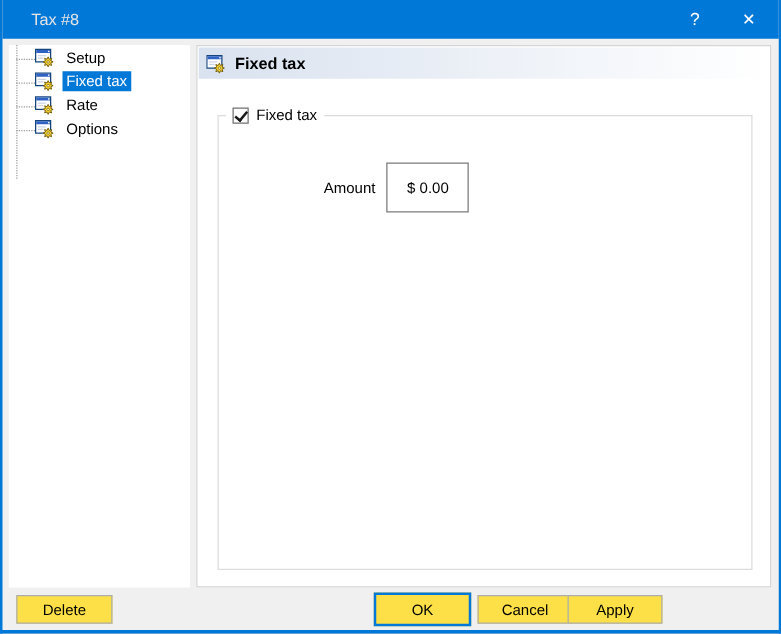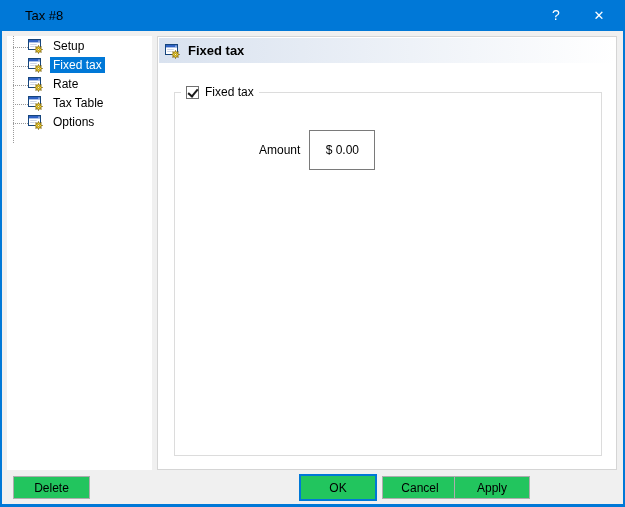--- a/index.html
+++ b/index.html
@@ -9,21 +9,21 @@
     position:relative;width:625px;height:507px;background:#f0f0f0;
     border-left:2px solid #0078d7;border-right:2px solid #0078d7;border-bottom:3px solid #0078d7;
     overflow:hidden;
   }
 
   
   .titlebar{
     position:absolute;left:-2px;top:0;width:625px;height:31px;background:#0078d7;color:#fff;
   }
   .title-text{
-    position:absolute;left:25px;top:8px;font-size:13px;color:#000000;white-space:nowrap;
+    position:absolute;left:25px;top:8px;font-size:13px;color:#e5e5e5;white-space:nowrap;
   }
   .tb-btn{
     position:absolute;top:0;height:31px;width:40px;line-height:31px;text-align:center;
     color:#fff;font-size:14px;cursor:default;
   }
   .tb-help{left:536px;}
   .tb-close{left:579px;font-size:13px;}
 
   
   .tree-panel{
@@ -73,21 +73,21 @@
     position:absolute;left:84px;top:31px;display:flex;align-items:center;
   }
   .amount-label{font-size:12px;margin-right:9px;line-height:22px;}
   .amount-input{
     width:66px;height:40px;border:1px solid #7a7a7a;background:#fff;
     font-family:"Liberation Sans",sans-serif;font-size:12px;text-align:center;padding:0 2px;
   }
 
   
   .btn{
-    position:absolute;height:23px;background:#22c55e;border:1px solid #adadad;
+    position:absolute;height:23px;background:#fde047;border:1px solid #adadad;
     font-family:"Liberation Sans",sans-serif;font-size:12px;color:#000;text-align:center;padding:0;
   }
   .btn-delete{left:11px;top:476px;width:77px;}
   .btn-ok{left:297px;top:474px;width:78px;height:27px;border:2px solid #0078d7;}
   .btn-cancel{left:380px;top:476px;width:76px;}
   .btn-apply{left:452px;top:476px;width:76px;}
 
   .svg-defs{position:absolute;width:0;height:0;overflow:hidden;}
 </style>
 </head>
@@ -134,26 +134,20 @@
       <li class="tree-item">
         <svg class="form-icon">
             <use href="#taxform" xlink:href="#taxform"></use>
           </svg>
         <span class="tlabel">Rate</span>
       </li>
       <li class="tree-item">
         <svg class="form-icon">
             <use href="#taxform" xlink:href="#taxform"></use>
           </svg>
-        <span class="tlabel">Tax Table</span>
-      </li>
-      <li class="tree-item">
-        <svg class="form-icon">
-            <use href="#taxform" xlink:href="#taxform"></use>
-          </svg>
         <span class="tlabel">Options</span>
       </li>
     </ul>
   </div>
 
   <div class="content-panel">
     <div class="content-header">
       <svg class="form-icon">
           <use href="#taxform" xlink:href="#taxform"></use>
         </svg>

